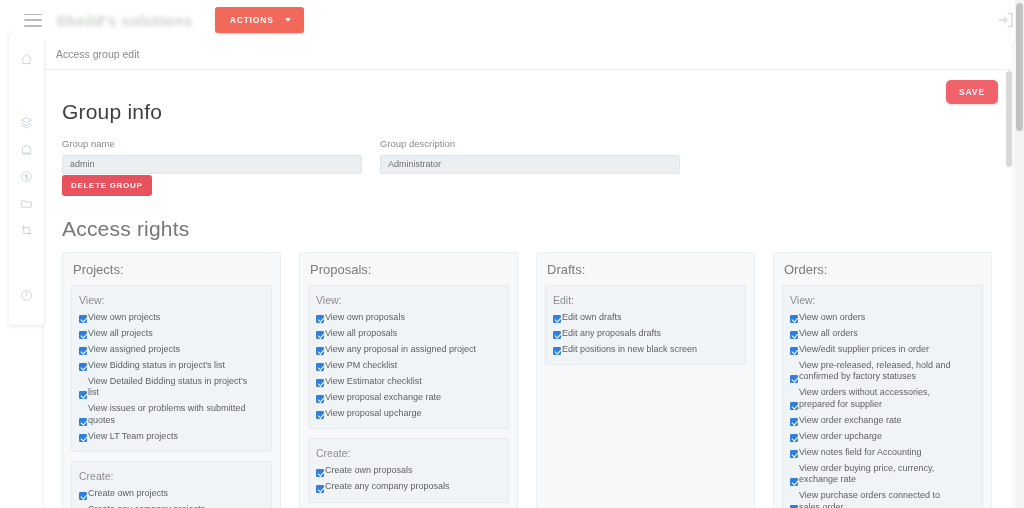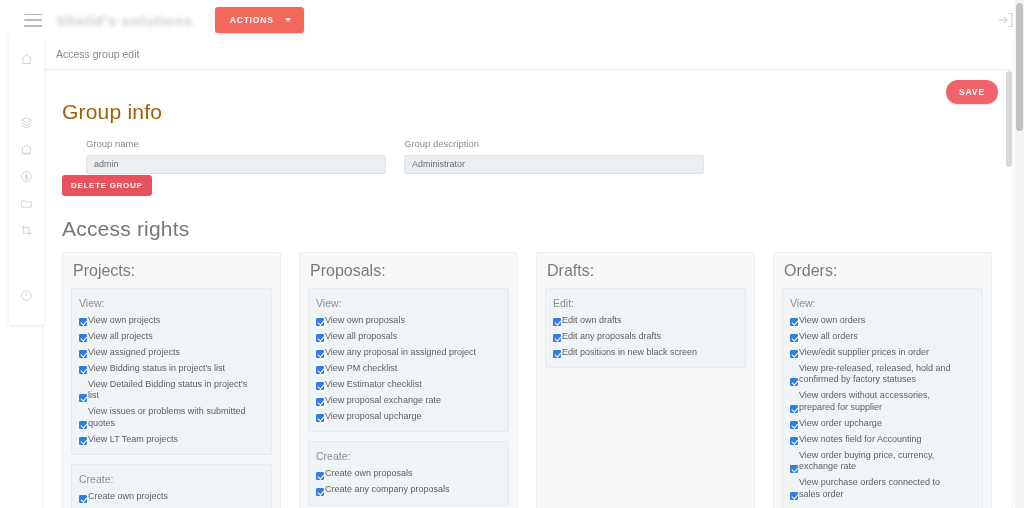--- a/index.html
+++ b/index.html
@@ -114,47 +114,47 @@
 
   .save-row {
     position: absolute;
     top: 40px; right: 14px;
     z-index: 20;
   }
   .save-btn {
     background: #f0636a;
     color: #fff;
     border: none;
-    border-radius: 12px;
+    border-radius: 5px;
     font-size: 8.5px;
     font-weight: 700;
     letter-spacing: .9px;
     padding: 7px 13px;
     cursor: pointer;
     box-shadow: 0 1px 2px rgba(0,0,0,.14);
   }
 
   .body-pad { padding: 30px 18px 0 18px; }
 
   h1.sec {
     font-size: 21px;
     font-weight: 400;
-    color: #a16207;
+    color: #404040;
     letter-spacing: .2px;
     margin-bottom: 14px;
   }
   h1.sec2 {
     font-size: 21px;
     font-weight: 400;
     color: #777777;
     letter-spacing: .2px;
     margin: 21px 0 11px 0;
   }
 
-  .field-row { display: flex; gap: 18px; margin-left: 24px; }
+  .field-row { display: flex; gap: 18px; }
   .field { width: 300px; }
   .field-label {
     font-size: 9.5px;
     color: #8d8d8d;
     margin-bottom: 4px;
     display: block;
   }
   .field input {
     width: 100%;
     height: 19px;
@@ -187,21 +187,21 @@
   }
   .col {
     width: 219px;
     background: #f6f8fa;
     border: 1px solid #eceff2;
     border-radius: 2px;
     padding: 8px 8px 10px 8px;
     flex: none;
   }
   .col-title {
-    font-size: 16px;
+    font-size: 13px;
     color: #7b7b7b;
     font-weight: 400;
     margin: 1px 0 8px 2px;
   }
   .group {
     background: #f1f4f7;
     border: 1px solid #e7ebee;
     border-radius: 2px;
     padding: 8px 21px 9px 7px;
     margin-bottom: 9px;
@@ -514,20 +514,24 @@
             <label class="perm">
               <span class="cbx"></span>
               <span class="perm-label">View pre-released, released, hold and confirmed by factory statuses</span>
             </label>
             <label class="perm">
               <span class="cbx"></span>
               <span class="perm-label">View orders without accessories, prepared for supplier</span>
             </label>
             <label class="perm">
               <span class="cbx"></span>
+              <span class="perm-label">View order exchange rate</span>
+            </label>
+            <label class="perm">
+              <span class="cbx"></span>
               <span class="perm-label">View order upcharge</span>
             </label>
             <label class="perm">
               <span class="cbx"></span>
               <span class="perm-label">View notes field for Accounting</span>
             </label>
             <label class="perm">
               <span class="cbx"></span>
               <span class="perm-label">View order buying price, currency, exchange rate</span>
             </label>

